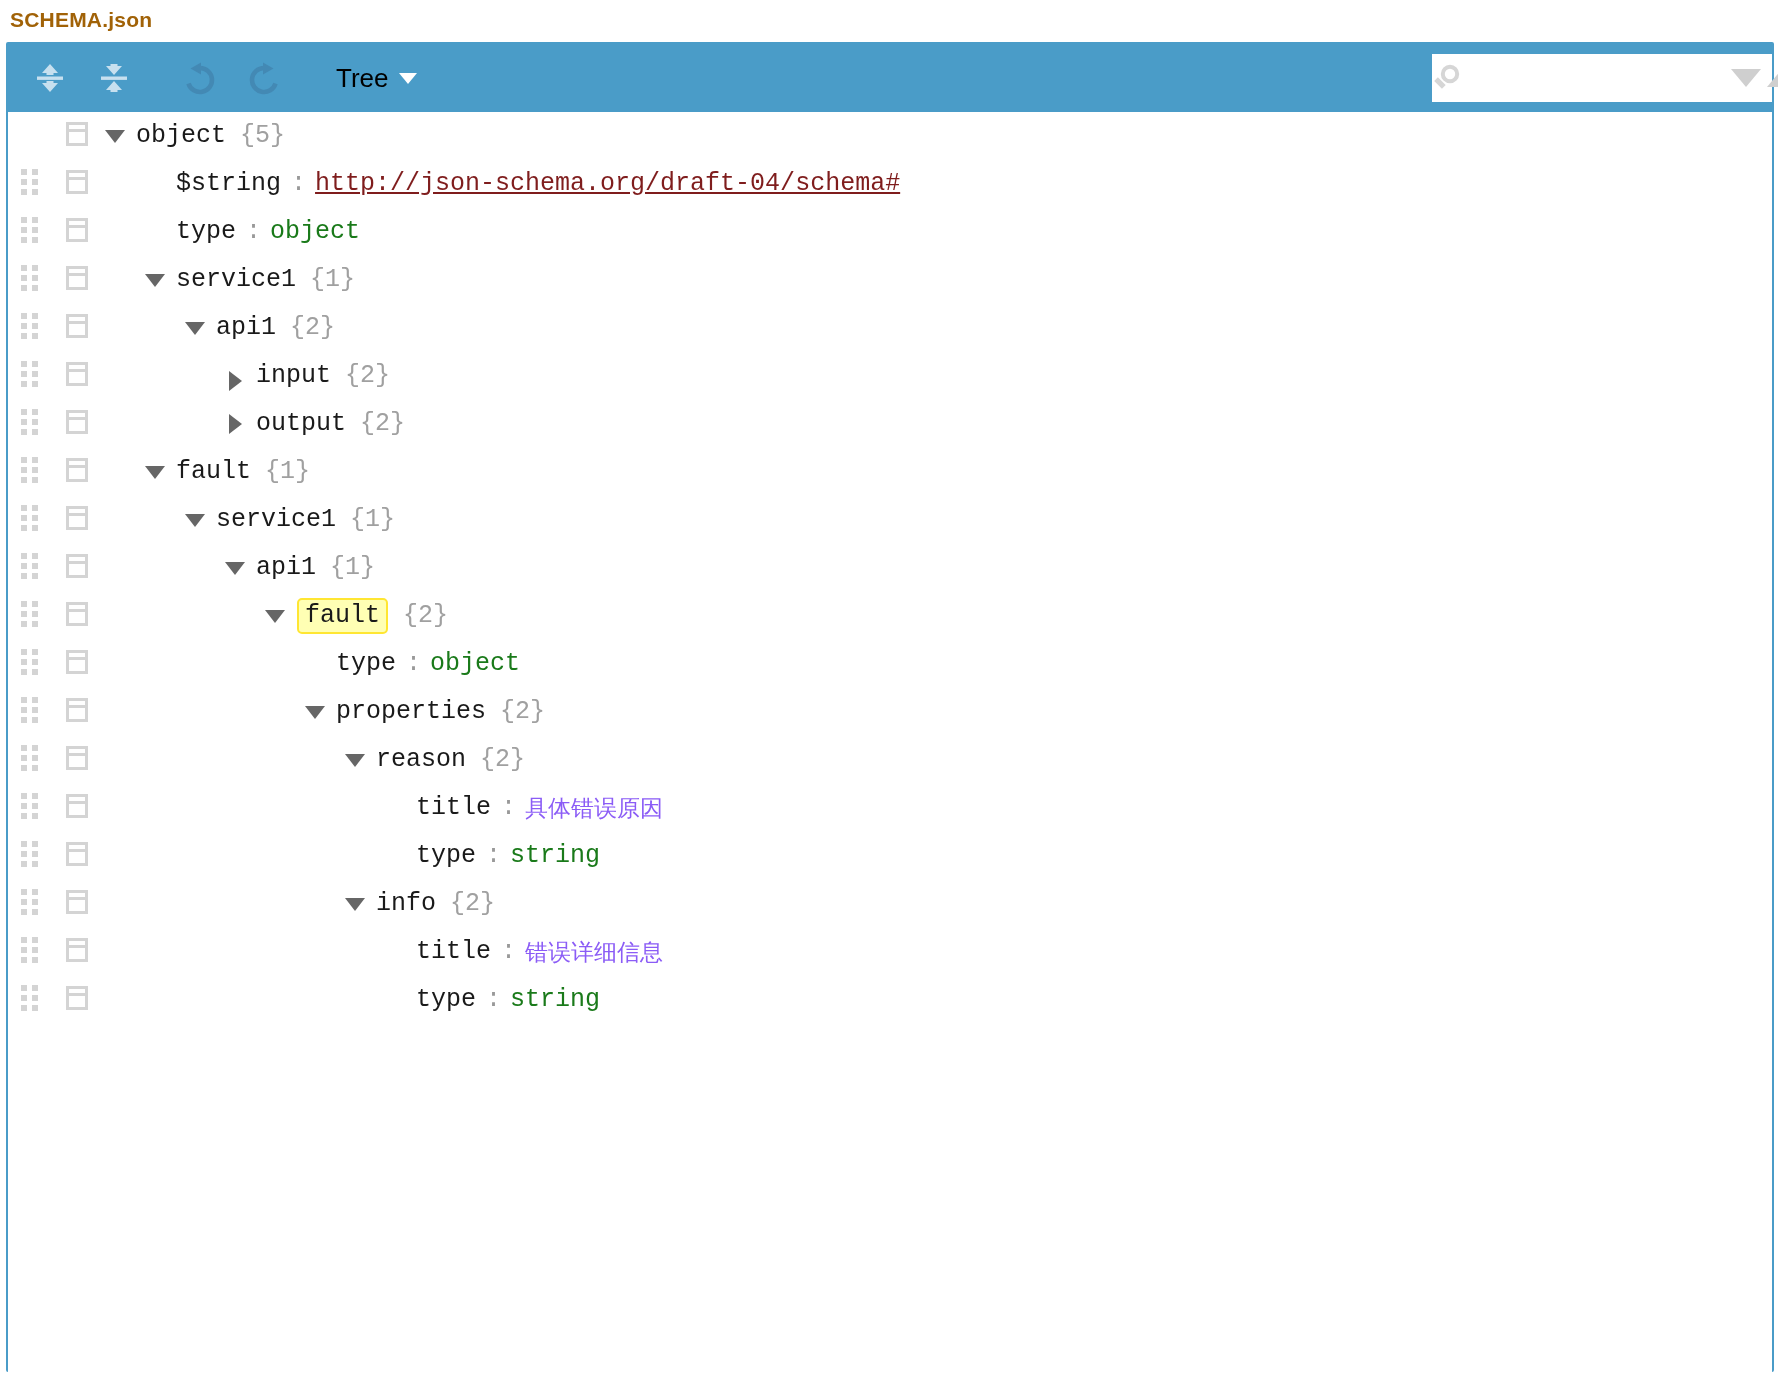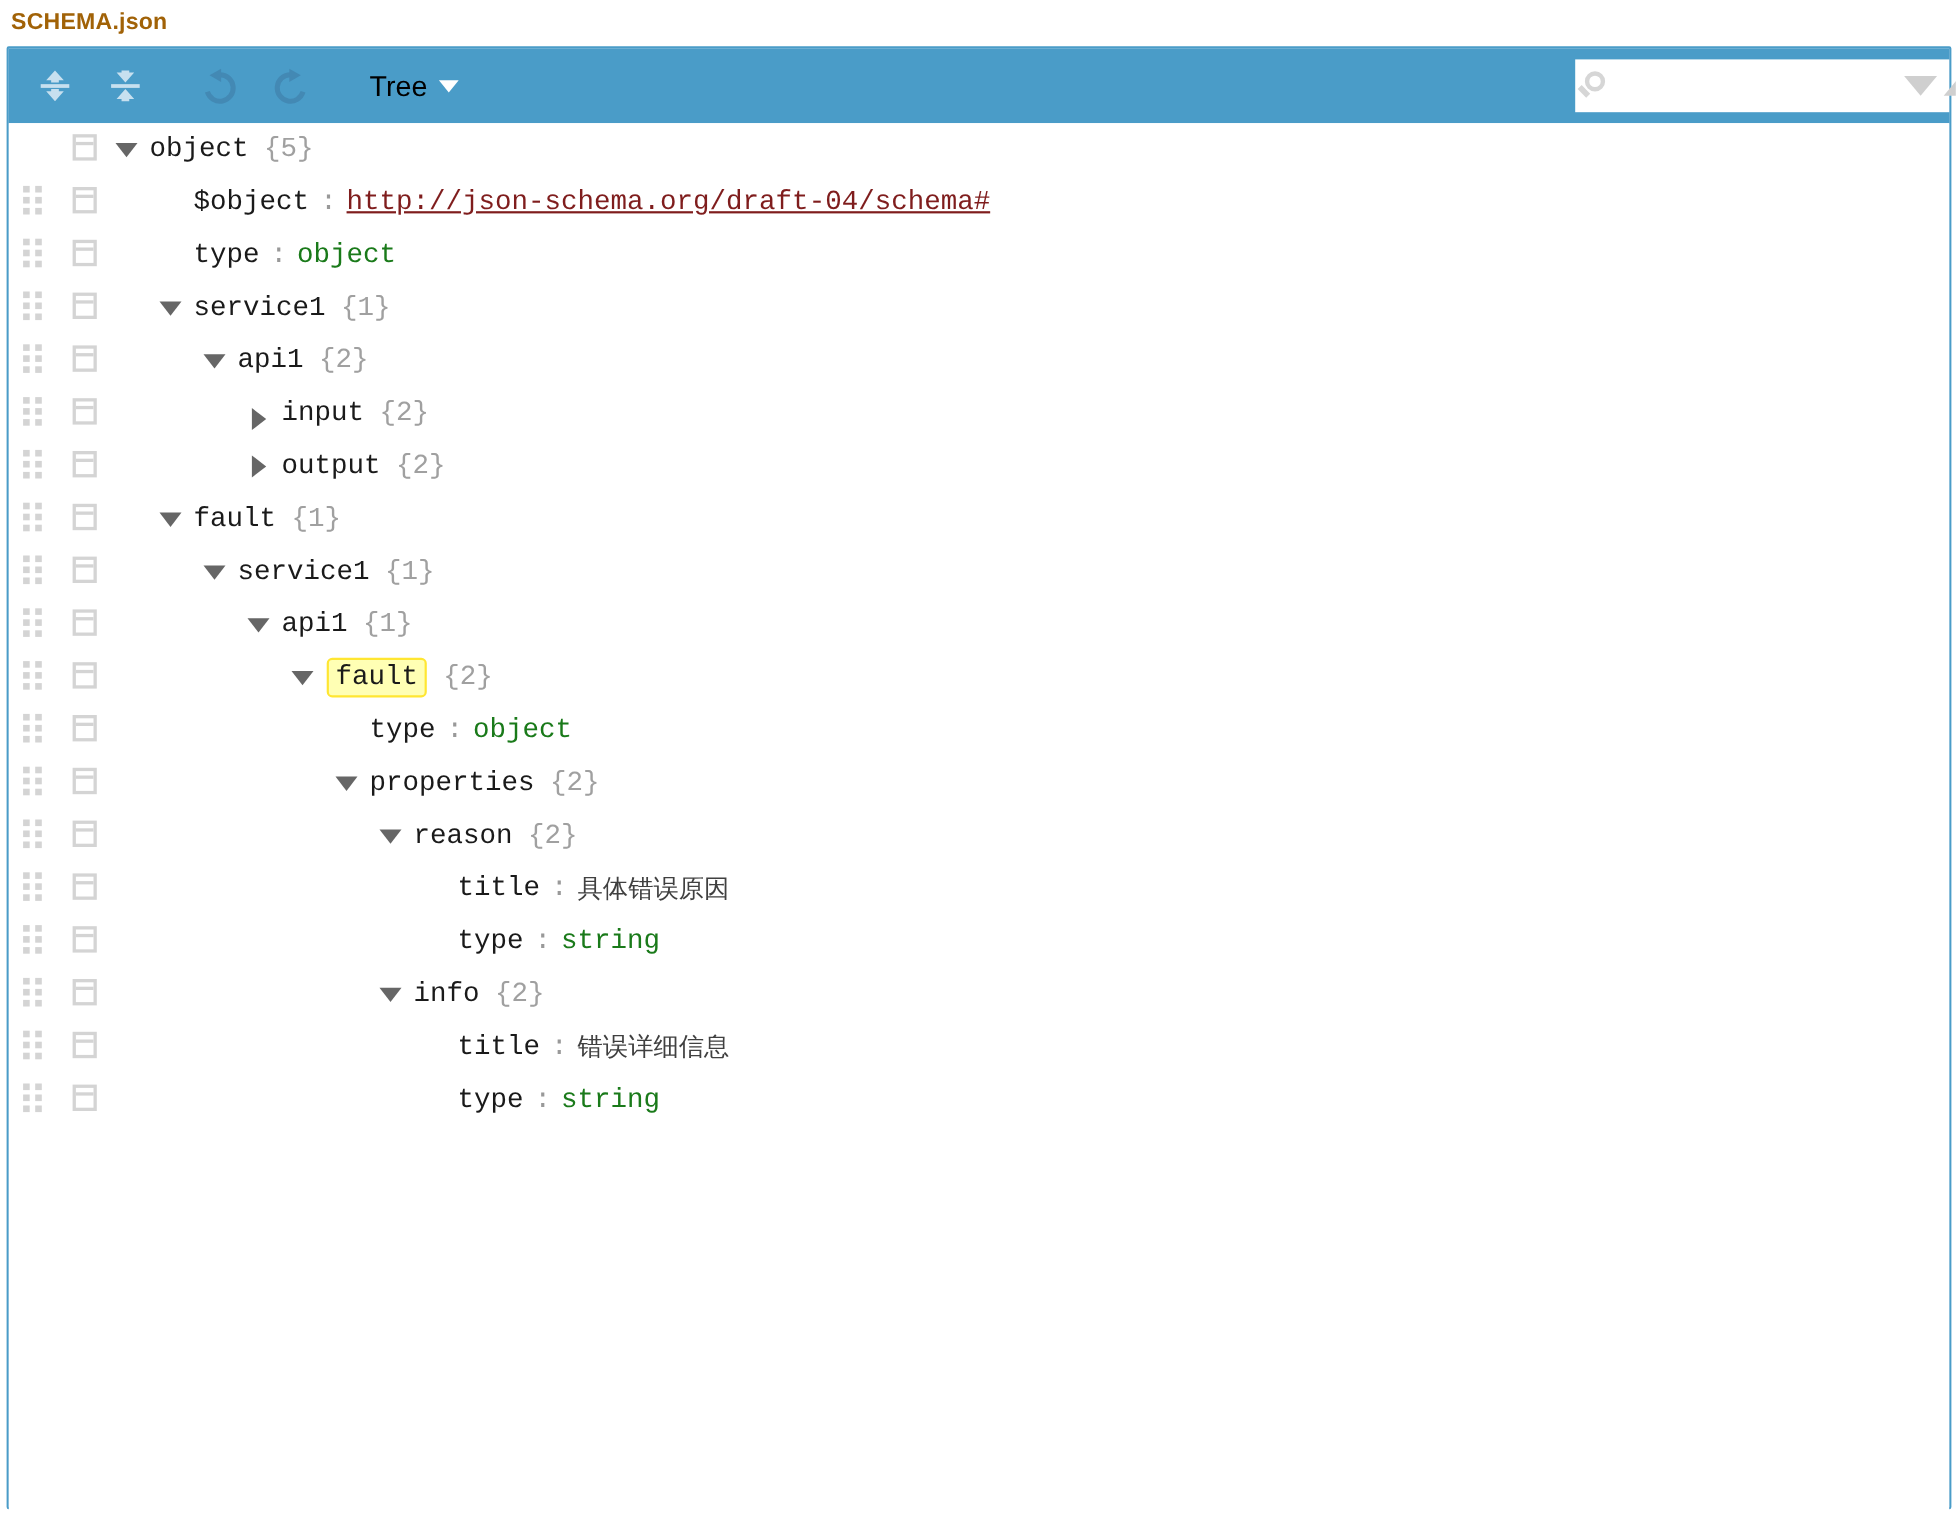--- a/index.html
+++ b/index.html
@@ -244,21 +244,21 @@
     color: #a0a0a0;
     margin-left: 14px;
   }
   .value-green { color: #1a7a1a; }
   .value-link {
     color: #7f1d1d;
     text-decoration: underline;
     cursor: pointer;
   }
   .value-cjk {
-    color: #404040;
+    color: #8b5cf6;
     font-family: "DejaVu Sans", sans-serif;
     font-size: 23px;
   }
 </style>
 </head>
 <body>
 
 <div class="file-title">SCHEMA.json</div>
 
 <div class="editor">
@@ -330,21 +330,21 @@
                 <span class="count">{5}</span>
               </div>
             </td>
           </tr>
           <tr class="tree-row">
             <td class="cell-drag"><span class="dots"><i></i><i></i><i></i><i></i><i></i><i></i></span></td>
             <td class="cell-menu"><span class="box-icon"></span></td>
             <td class="cell-field">
               <div class="field-line" style="padding-left: 40px;">
                 <span class="expander blank"></span>
-                <span class="fname">$object</span>
+                <span class="fname">$string</span>
                 <span class="separator">:</span>
                 <span class="value-link">http://json-schema.org/draft-04/schema#</span>
               </div>
             </td>
           </tr>
           <tr class="tree-row">
             <td class="cell-drag"><span class="dots"><i></i><i></i><i></i><i></i><i></i><i></i></span></td>
             <td class="cell-menu"><span class="box-icon"></span></td>
             <td class="cell-field">
               <div class="field-line" style="padding-left: 40px;">

